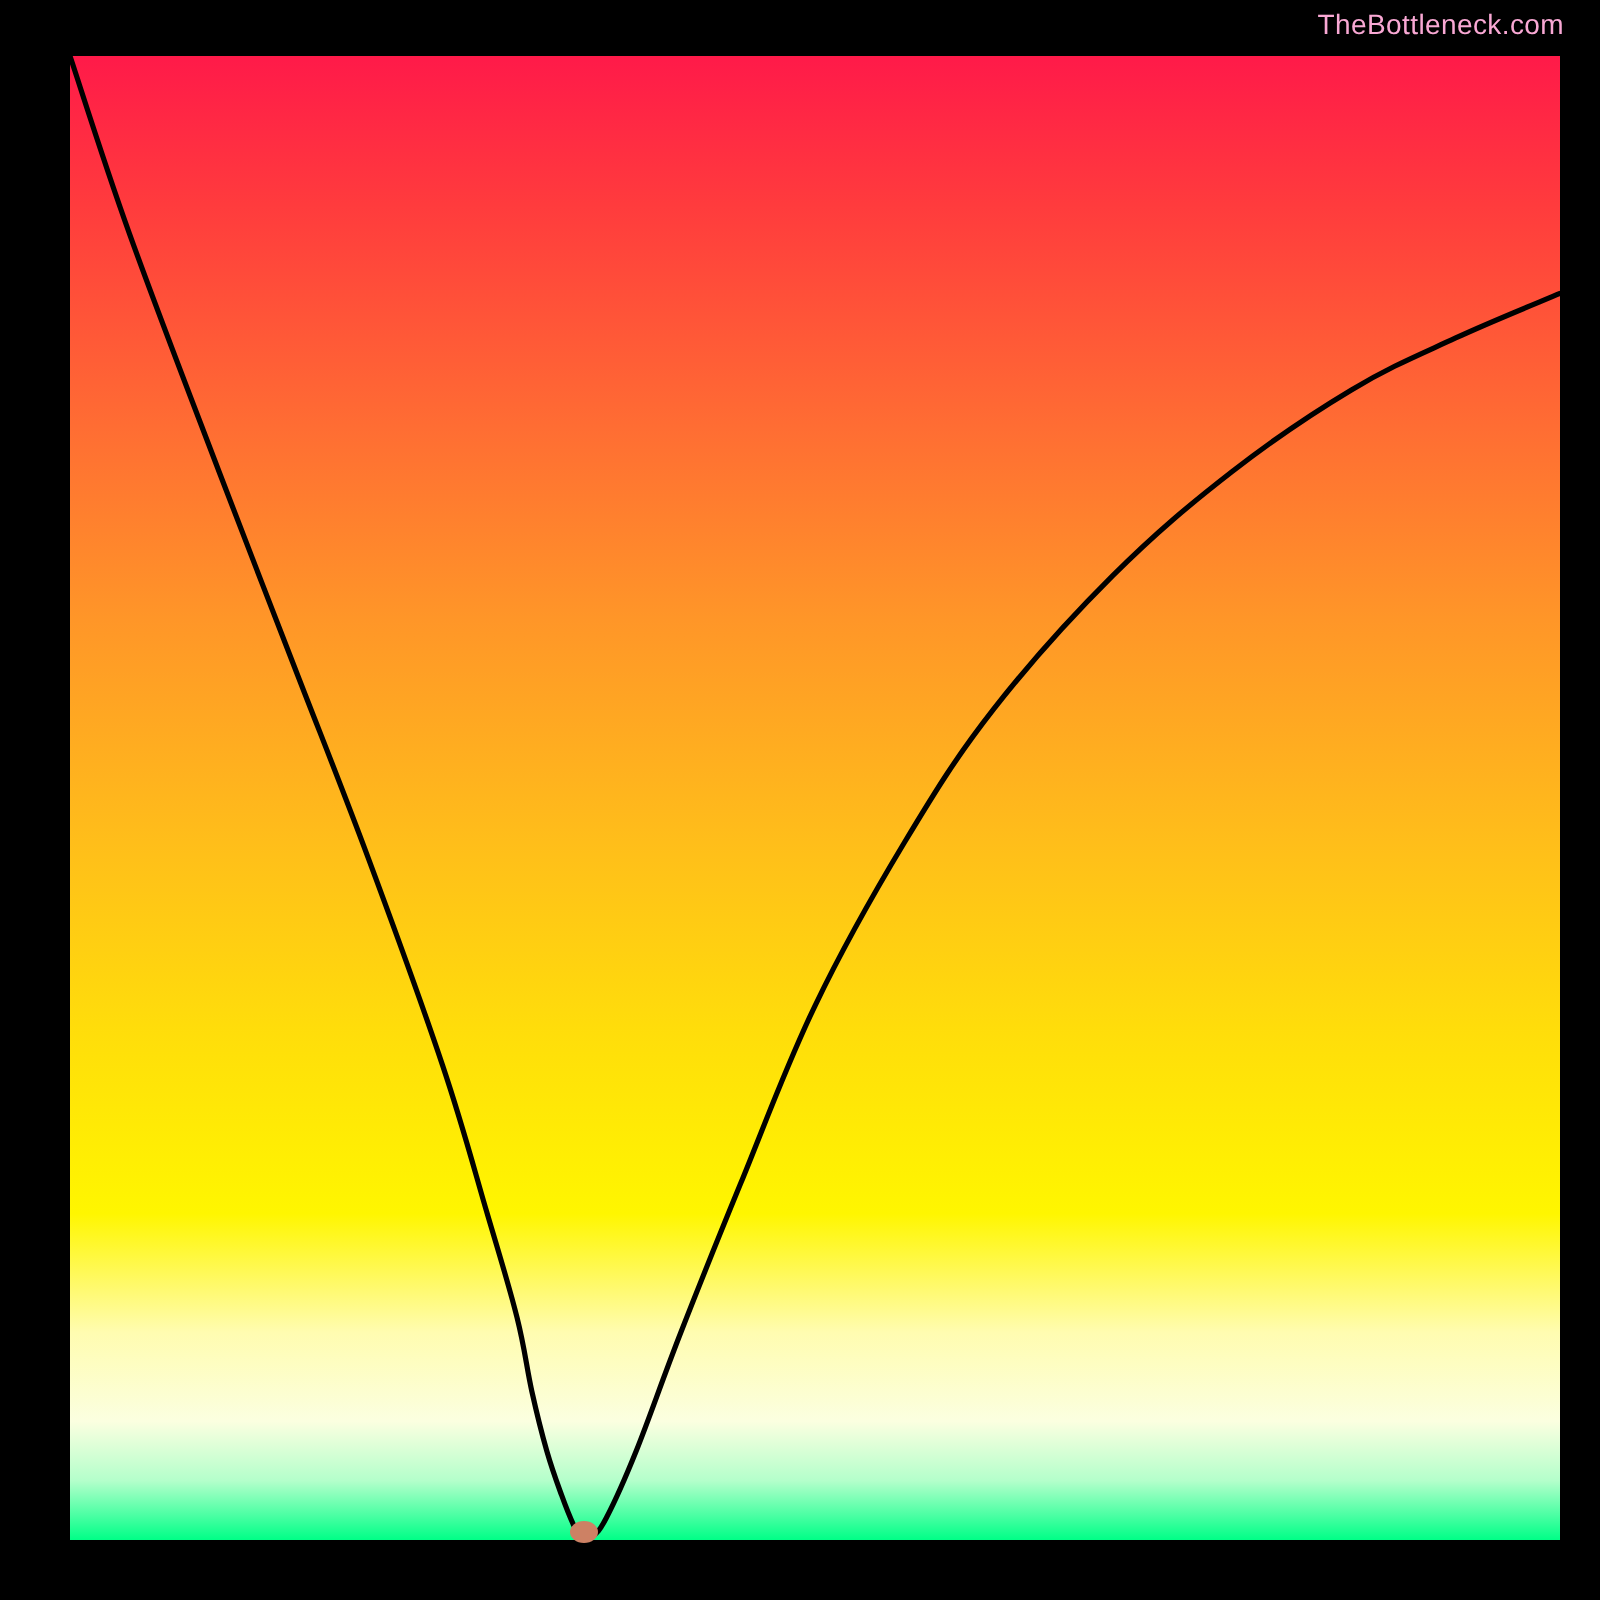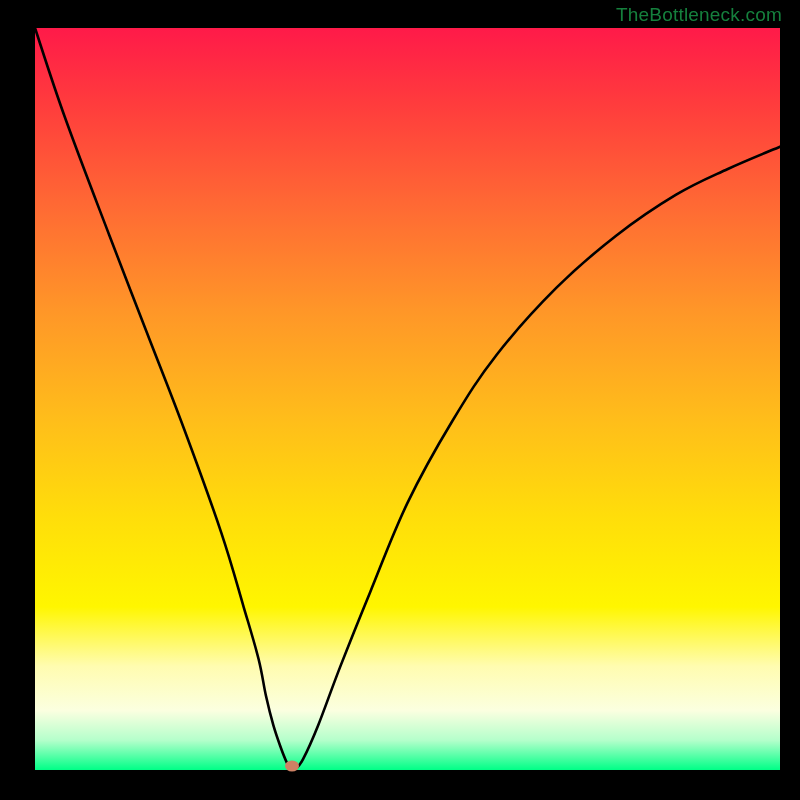--- a/index.html
+++ b/index.html
@@ -8,22 +8,22 @@
     height: 800px;
     background: #000000;
     font-family: Arial, sans-serif;
     position: relative;
     overflow: hidden;
   }
   .watermark {
     position: absolute;
     top: 4px;
     right: 18px;
-    color: #15803d;
-    font-size: 19px;
+    color: #f9a8d4;
+    font-size: 14px;
     font-weight: 500;
     letter-spacing: 0.2px;
     z-index: 3;
   }
   .plot-area {
     position: absolute;
     left: 35px;
     top: 28px;
     width: 745px;
     height: 742px;

